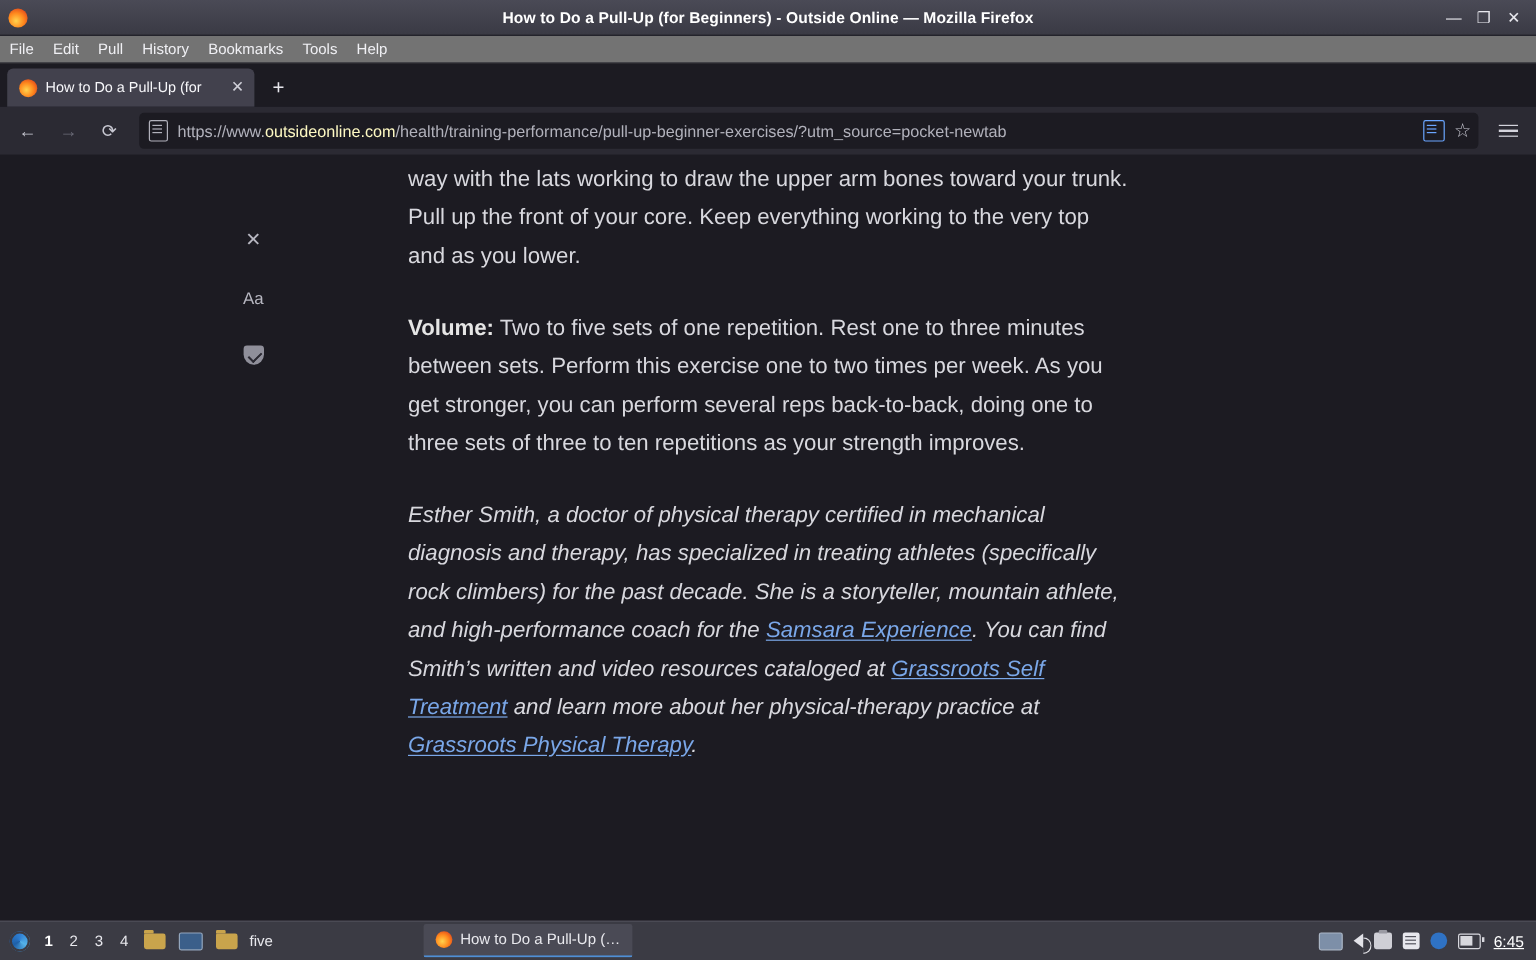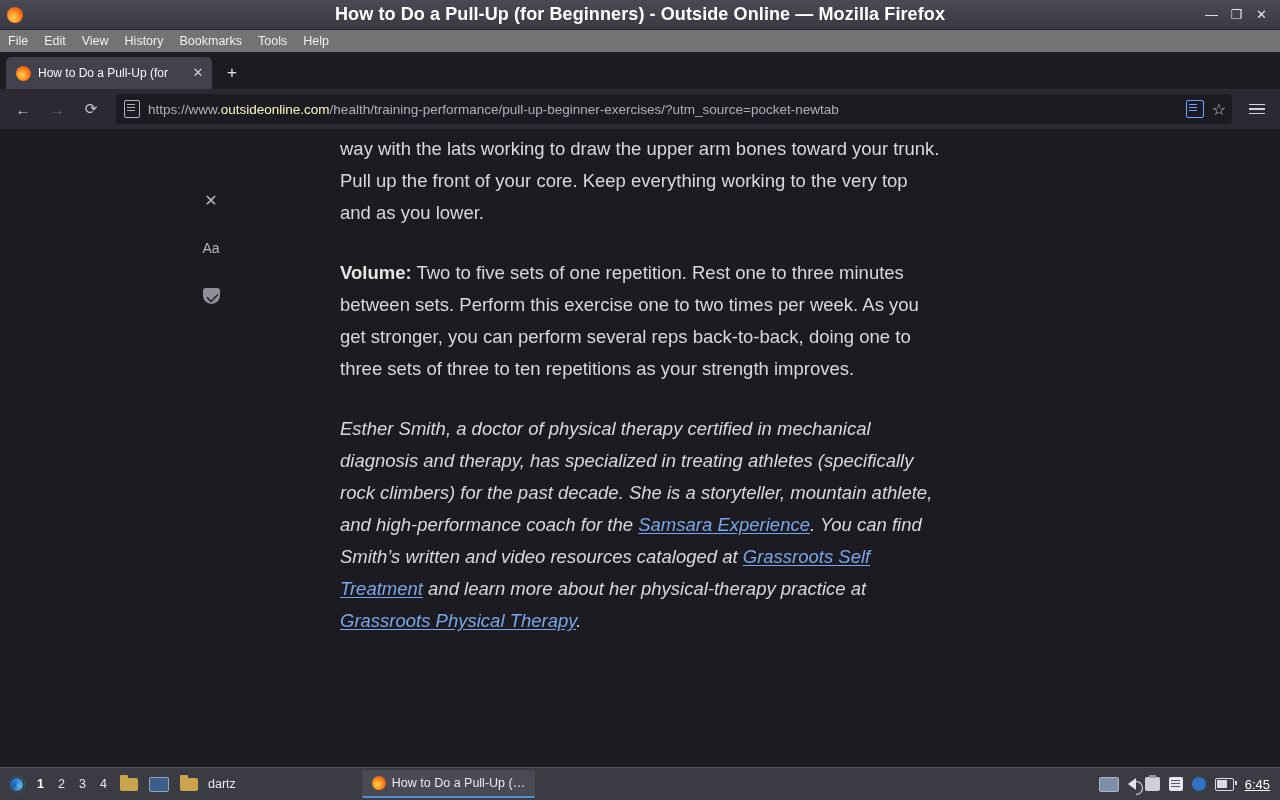--- a/index.html
+++ b/index.html
@@ -45,21 +45,21 @@
     left: 1px; top: 1px;
     width: 16px; height: 16px;
     border-radius: 50%;
     background: radial-gradient(circle at 40% 65%, #ffd34e 0%, #ff8a1e 45%, #e24b1b 80%, #b72d13 100%);
   }
   .tb-title {
     position: absolute;
     left: 0; right: 0;
     text-align: center;
     pointer-events: none;
-    font-size: 18px;
+    font-size: 13px;
     letter-spacing: 0.1px;
   }
   .tb-buttons {
     margin-left: auto;
     display: flex;
     gap: 12px;
     align-items: center;
     z-index: 2;
     padding-right: 6px;
   }
@@ -462,21 +462,21 @@
     <div class="tb-buttons">
       <div class="tb-btn">—</div>
       <div class="tb-btn">❐</div>
       <div class="tb-btn">✕</div>
     </div>
   </div>
 
   <div class="menubar">
     <div class="mi">File</div>
     <div class="mi">Edit</div>
-    <div class="mi">View</div>
+    <div class="mi">Pull</div>
     <div class="mi">History</div>
     <div class="mi">Bookmarks</div>
     <div class="mi">Tools</div>
     <div class="mi">Help</div>
   </div>
 
   <div class="tabstrip">
     <div class="tab">
       <div class="tab-favicon"></div>
       <div class="tab-label">How to Do a Pull-Up (for</div>
@@ -531,21 +531,21 @@
     <div class="desknum">4</div>
     <div class="tb-icon">
         <span class="folder-ico"></span>
       </div>
     <div class="tb-icon">
         <span class="window-ico2"></span>
       </div>
     <div class="tb-icon">
         <span class="folder-ico"></span>
       </div>
-    <div class="tb-dartz">dartz</div>
+    <div class="tb-dartz">five</div>
     <div class="tb-task">
       <span class="fav"></span>
       <span>How to Do a Pull-Up (…</span>
     </div>
     <div class="tray">
       <div class="tray-ico">
           <span class="window-ico"></span>
         </div>
       <div class="tray-ico">
           <span class="spkr"></span>

